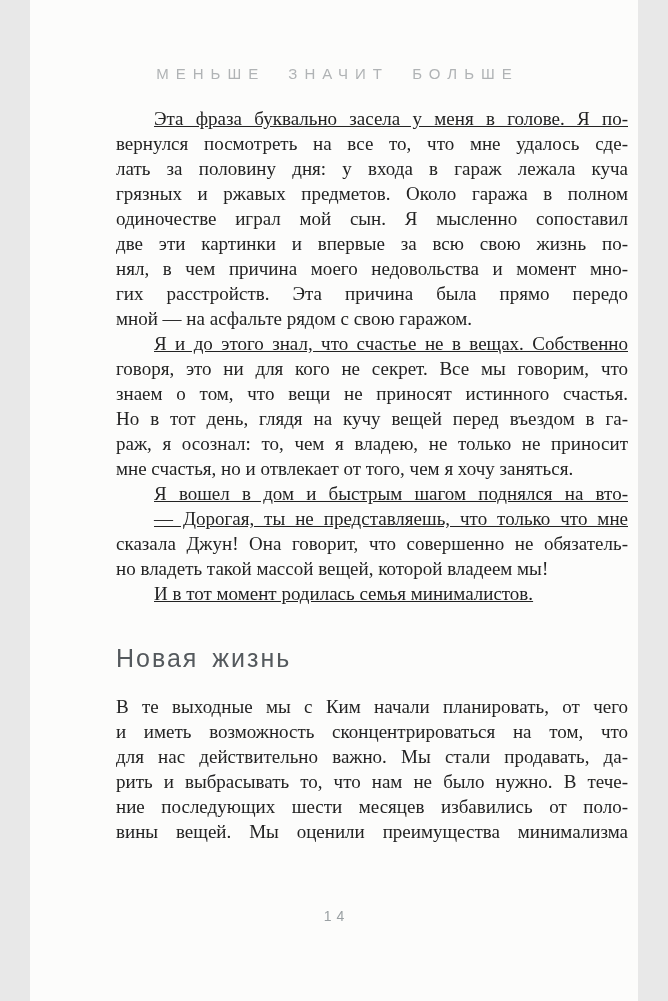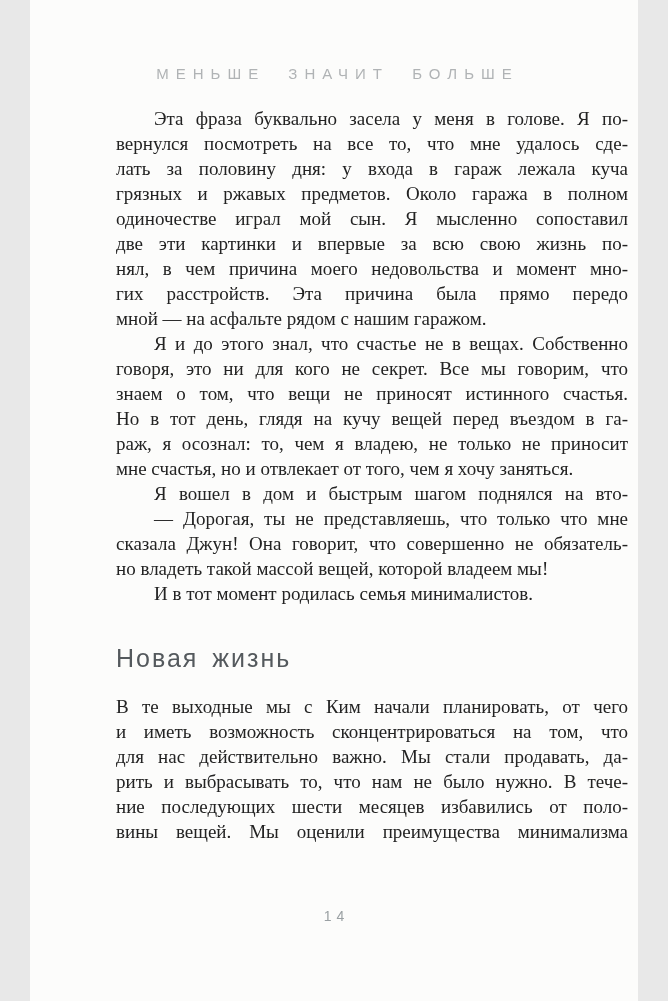--- a/index.html
+++ b/index.html
@@ -46,21 +46,21 @@
   .line {
     white-space: nowrap;
     overflow: hidden;
     text-align: left;
   }
   .line.just {
     text-align: justify;
     text-align-last: justify;
     text-justify: inter-word;
   }
-  .line.indent { text-indent: 38px; }
+  .line.indent { text-indent: 38px; text-decoration: underline; }
   .section-heading {
     margin: 37px 0 21px 0;
     text-align: left;
     font-family: "Liberation Sans", "DejaVu Sans", sans-serif;
     font-weight: 400;
     font-size: 25px;
     line-height: 30px;
     letter-spacing: 2px;
     word-spacing: 5px;
     color: var(--section-heading, #54595d);
@@ -90,21 +90,21 @@
     <div>
         <div class="para">
           <div class="line just indent">Эта фраза буквально засела у меня в голове. Я по-</div>
           <div class="line just">вернулся посмотреть на все то, что мне удалось сде-</div>
           <div class="line just">лать за половину дня: у входа в гараж лежала куча</div>
           <div class="line just">грязных и ржавых предметов. Около гаража в полном</div>
           <div class="line just">одиночестве играл мой сын. Я мысленно сопоставил</div>
           <div class="line just">две эти картинки и впервые за всю свою жизнь по-</div>
           <div class="line just">нял, в чем причина моего недовольства и момент мно-</div>
           <div class="line just">гих расстройств. Эта причина была прямо передо</div>
-          <div class="line">мной — на асфальте рядом с нашим гаражом.</div>
+          <div class="line">мной — на асфальте рядом с свою гаражом.</div>
         </div>
         <div class="para">
           <div class="line just indent">Я и до этого знал, что счастье не в вещах. Собственно</div>
           <div class="line just">говоря, это ни для кого не секрет. Все мы говорим, что</div>
           <div class="line just">знаем о том, что вещи не приносят истинного счастья.</div>
           <div class="line just">Но в тот день, глядя на кучу вещей перед въездом в га-</div>
           <div class="line just">раж, я осознал: то, чем я владею, не только не приносит</div>
           <div class="line">мне счастья, но и отвлекает от того, чем я хочу заняться.</div>
         </div>
         <div class="para">

